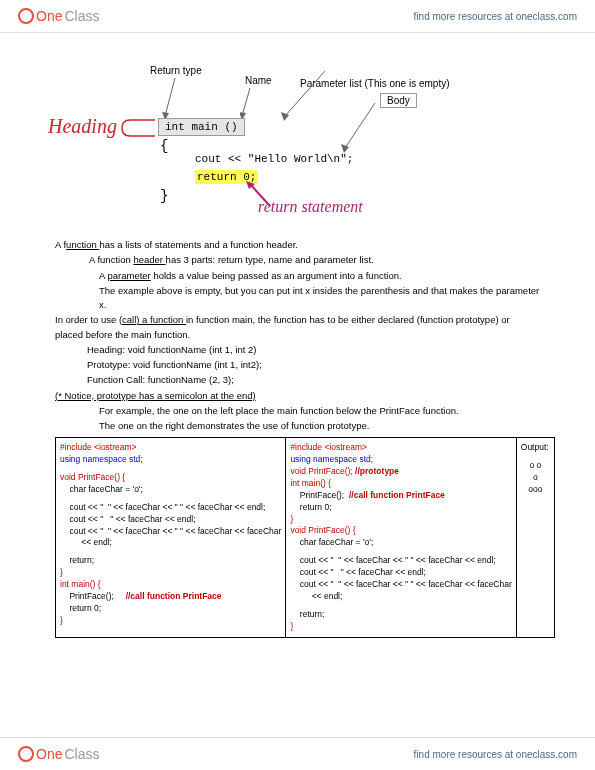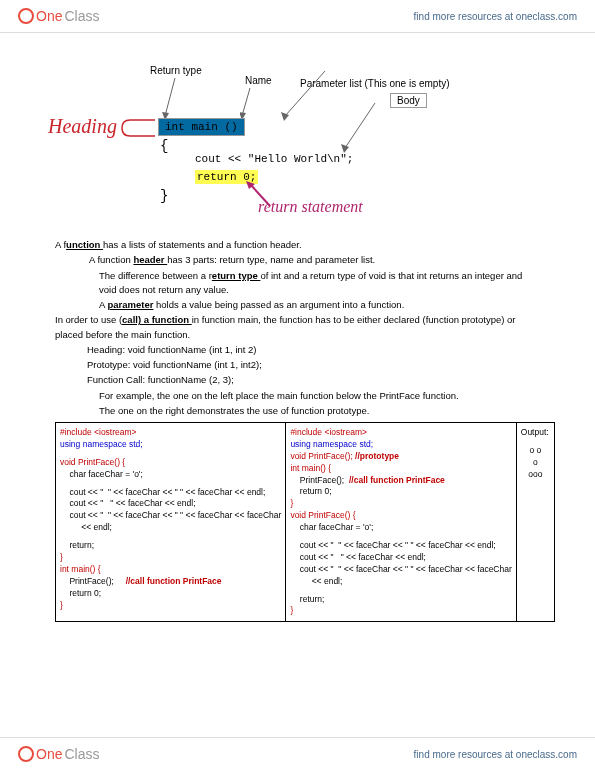--- a/index.html
+++ b/index.html
@@ -11,29 +11,29 @@
   .logo .circle { width: 16px; height: 16px; border: 2px solid #e84c3d; border-radius: 50%; display: inline-block; }
   .logo .one { color: #e84c3d; font-weight: 300; }
   .logo .class { color: #999; font-weight: 300; }
   .resources-link { color: #486a8c; font-size: 10px; }
   
   .diagram-area { position: relative; width: 100%; height: 195px; margin-top: 10px; }
   .diagram-area .label { position: absolute; font-size: 10px; }
   .heading-hand { position: absolute; left: 48px; top: 72px; font-family: cursive; color: #c9252b; font-size: 20px; font-style: italic; }
   .return-statement-hand { position: absolute; left: 258px; top: 155px; font-family: cursive; color: #b0246e; font-size: 16px; font-style: italic; }
   
-  .code-box { position: absolute; border: 1px solid #999; padding: 2px 6px; font-family: "Courier New", monospace; font-size: 11px; background: #0369a1; }
+  .code-box { position: absolute; border: 1px solid #999; padding: 2px 6px; font-family: "Courier New", monospace; font-size: 11px; background: #e5e5e5; }
   .body-box { position: absolute; border: 1px solid #999; padding: 1px 6px; font-family: Arial; font-size: 10px; }
   .highlight-yellow { background: #fffd54; }
   
   .arrow { position: absolute; }
   
   .content { padding: 0 55px; line-height: 1.5; }
   .content p { margin-bottom: 1px; font-size: 9.5px; }
-  .bold-underline { font-weight: bold; text-decoration: underline; }
+  .bold-underline { font-weight: normal; text-decoration: underline; }
   .indent1 { margin-left: 34px; }
   .indent2 { margin-left: 44px; }
   .indent3 { margin-left: 32px; }
   
   .code-table { width: 500px; margin: 4px 0 0 55px; border-collapse: collapse; }
   .code-table td { border: 1px solid #000; vertical-align: top; padding: 4px; font-family: Arial; font-size: 8.5px; line-height: 1.4; }
   .code-table .col-code { width: 215px; }
   .code-table .col-output { width: 60px; }
   .red-text { color: #c00000; }
   .blue-text { color: #0000cc; }
@@ -50,21 +50,21 @@
     <span class="one">One</span>
       <span class="class">Class</span>
   </div>
   <a class="resources-link">find more resources at oneclass.com</a>
 </div>
 
 <div class="diagram-area">
   <div class="label" style="left:150px; top:22px;">Return type</div>
   <div class="label" style="left:245px; top:32px;">Name</div>
   <div class="label" style="left:300px; top:15px;margin-top:20px;">Parameter list (This one is empty)</div>
-  <div class="body-box" style="left:390px; top:50px;">Body</div>
+  <div class="body-box" style="left:380px; top:50px;">Body</div>
 
   <svg class="arrow" style="left:160px; top:35px;" width="30" height="45">
       <line x1="15" y1="0" x2="5" y2="38" stroke="#666" stroke-width="1"></line>
       <polygon points="2,34 5,42 9,35" fill="#666"></polygon>
     </svg>
   <svg class="arrow" style="left:240px; top:45px;" width="20" height="35">
       <line x1="10" y1="0" x2="2" y2="28" stroke="#666" stroke-width="1"></line>
       <polygon points="-1,24 2,32 6,25" fill="#666"></polygon>
     </svg>
   <svg class="arrow" style="left:280px; top:28px;" width="50" height="52">
@@ -92,26 +92,27 @@
       <line x1="25" y1="25" x2="5" y2="3" stroke="#b0246e" stroke-width="2"></line>
       <polygon points="1,0 4,8 10,3" fill="#b0246e"></polygon>
     </svg>
 
   <div class="return-statement-hand">return statement</div>
 </div>
 
 <div class="content">
   <p><span>A f</span><span class="bold-underline">unction </span><span>has a lists of statements and a function header.</span></p>
   <p class="indent1"><span>A function </span><span class="bold-underline">header </span><span>has 3 parts: return type, name and parameter list.</span></p>
-  <p class="indent2"><span>The difference between a r</span><span class="bold-underline">eturn type </span><span>of int and a return type of void is that int returns an integer and void does not return any value.</span></p>
   <p class="indent2"><span>A </span><span class="bold-underline">parameter</span><span> holds a value being passed as an argument into a function.</span></p>
+  <p class="indent2">The example above is empty, but you can put int x insides the parenthesis and that makes the parameter x.</p>
   <p><span>In order to use (</span><span class="bold-underline">call) a function </span><span>in function main, the function has to be either declared (function prototype) or placed before the main function.</span></p>
   <p class="indent3">Heading: void functionName (int 1, int 2)</p>
   <p class="indent3">Prototype: void functionName (int 1, int2);</p>
   <p class="indent3">Function Call: functionName (2, 3);</p>
+  <p class="bold-underline">(* Notice, prototype has a semicolon at the end)</p>
   <p class="indent2">For example, the one on the left place the main function below the PrintFace function.</p>
   <p class="indent2">The one on the right demonstrates the use of function prototype.</p>
 </div>
 
 <table class="code-table">
   <tbody>
       <tr>
     <td class="col-code">
       <div class="red-text">#include &lt;iostream&gt;</div>
       <div><span class="blue-text">using namespace std;</span></div>

